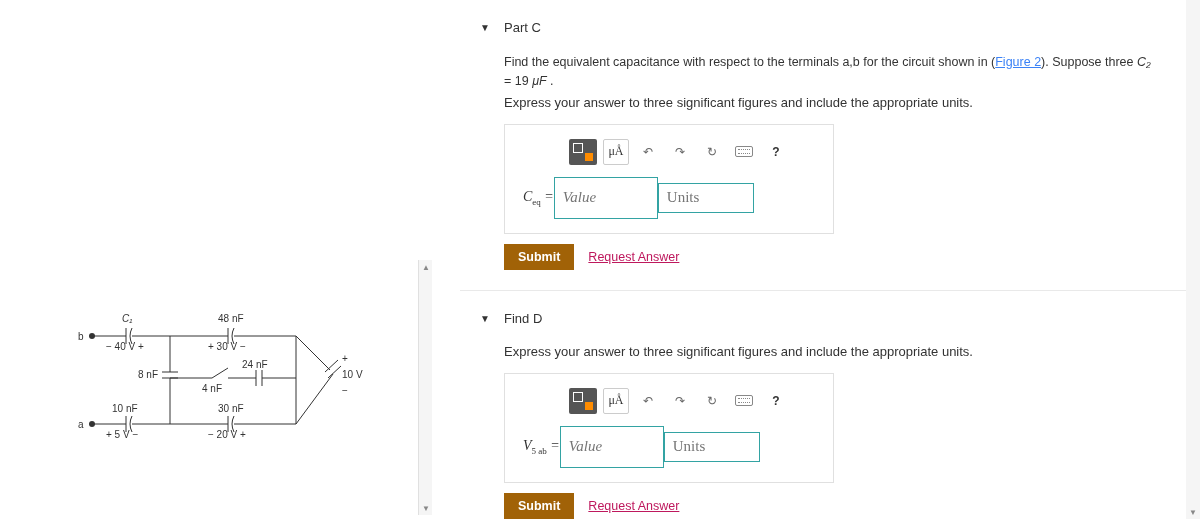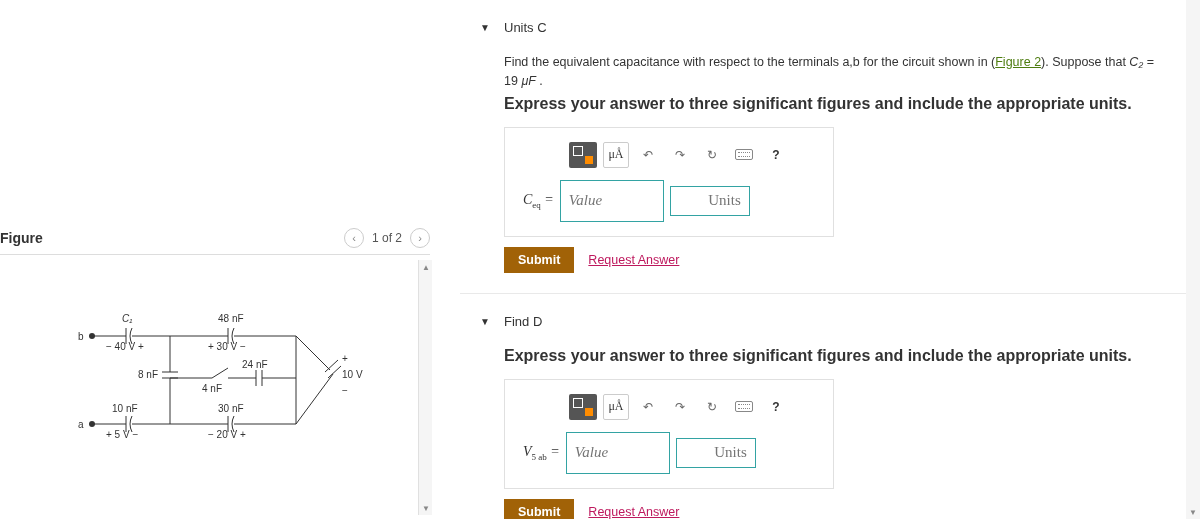--- a/index.html
+++ b/index.html
@@ -68,22 +68,22 @@
     font-size: 13px; color: #333;
     margin-bottom: 18px;
     position: relative;
   }
   .collapse-caret {
     position: absolute;
     left: -24px; top: 2px;
     font-size: 10px; color: #333;
   }
   .prompt { font-size: 12.5px; color: #333; line-height: 1.5; margin-bottom: 4px; }
-  .prompt a { color: #4d7c0f; text-decoration: underline; }
-  .instruction { font-size: 16px; font-weight: bold; margin-bottom: 14px; }
+  .prompt a { color: #3b82f6; text-decoration: underline; }
+  .instruction { font-size: 13px; font-weight: normal; margin-bottom: 14px; }
   .answer-box {
     border: 1px solid #e0e0e0;
     padding: 14px 18px 14px 18px;
     width: 330px;
   }
   .toolbar {
     display: flex; align-items: center; gap: 6px;
     margin-left: 46px;
     margin-bottom: 12px;
   }
@@ -94,59 +94,50 @@
     border-radius: 2px;
   }
   .tb-btn.tmpl { background:#555; color:#fff; width:28px; position:relative;}
   .tb-btn.tmpl::before{content:"";position:absolute;left:4px;top:4px;width:8px;height:8px;border:1px solid #fff;}
   .tb-btn.tmpl::after{content:"";position:absolute;right:4px;bottom:4px;width:8px;height:8px;background:#ff8c00;}
   .tb-btn.special { border:1px solid #ccc; font-family:'Times New Roman',serif; font-style:normal; color:#333;}
   .tb-btn.help { font-weight:bold; color:#333;}
   .kbd-icon { width:18px; height:11px; border:1px solid #888; border-radius:2px; position:relative;}
   .kbd-icon::after{content:""; position:absolute; left:2px; right:2px; top:2px; bottom:2px; border-top:1px dotted #888; border-bottom:1px dotted #888;}
   
-  .answer-row { display:flex; align-items:center; gap:6px;}
+  .answer-row { display:flex; align-items:center; }
   .var-label { font-family:'Times New Roman',serif; font-style:italic; font-size:14px; white-space:nowrap;}
   .var-label sub { font-size:9px; font-style:normal;}
   .val-input {
     border:1px solid #33a3a3; width:104px; height:42px; padding:0 8px;
     font-family:'Times New Roman',serif; font-style:italic; font-size:15px; color:#999;
     outline:none;
   }
   .units-input {
-    border:1px solid #33a3a3; width:80px; height:30px; padding:0 8px;
+    border:1px solid #33a3a3; width:96px; height:30px; padding:0 8px;
     font-family:'Times New Roman',serif; font-style:normal; font-size:15px; color:#999;
     outline:none;
-    text-align:right;
   }
   .submit-row { margin-top:10px; display:flex; align-items:center; gap:14px;}
   .submit-btn {
     background:#a16207; color:#fff; border:none; padding:6px 14px;
     font-size:12.5px; font-weight:bold; cursor:pointer;
   }
   .req-link { color:#be185d; font-size:12.5px; text-decoration:underline; cursor:pointer;}
   
   .right-scrollbar {
     position:absolute; right:0; top:0; width:14px; height:519px;
     background:#f5f5f5;
   }
   .right-scrollbar .sb-arrow.bottom { position:absolute; bottom:0;}
 </style>
 </head>
 <body>
 
 <div class="left-pane">
-  <div class="figure-header">
-    <span class="figure-title">Figure</span>
-    <div class="pager">
-      <div class="pager-btn">‹</div>
-      <span>1 of 2</span>
-      <div class="pager-btn">›</div>
-    </div>
-  </div>
 
   <svg class="circuit-svg" viewBox="0 0 300 160">
 
     <circle cx="22" cy="36" r="3" fill="#333"></circle>
     <text x="8" y="40">b</text>
     <circle cx="22" cy="124" r="3" fill="#333"></circle>
     <text x="8" y="128">a</text>
 
     <line x1="22" y1="36" x2="56" y2="36" stroke="#333"></line>
 
@@ -210,24 +201,24 @@
     <div class="sb-arrow top">▲</div>
     <div class="sb-arrow bottom">▼</div>
   </div>
 </div>
 
 <div class="right-pane">
 
   <div class="part">
     <div class="part-label">
       <span class="collapse-caret">▼</span>
-      <span>Units C</span>
+      <span>Part C</span>
     </div>
     <p class="prompt">
-      <span>Find the equivalent capacitance with respect to the terminals a,b for the circuit shown in (</span><a href="#">Figure 2</a><span>). Suppose that </span><i>C₂</i><span> = 19 </span><i>μF</i><span> .</span>
+      <span>Find the equivalent capacitance with respect to the terminals a,b for the circuit shown in (</span><a href="#">Figure 2</a><span>). Suppose three </span><i>C₂</i><span> = 19 </span><i>μF</i><span> .</span>
     </p>
     <p class="instruction">Express your answer to three significant figures and include the appropriate units.</p>
 
     <div class="answer-box">
       <div class="toolbar">
         <div class="tb-btn tmpl"></div>
         <div class="tb-btn special">μÅ</div>
         <div class="tb-btn">↶</div>
         <div class="tb-btn">↷</div>
         <div class="tb-btn">↻</div>

